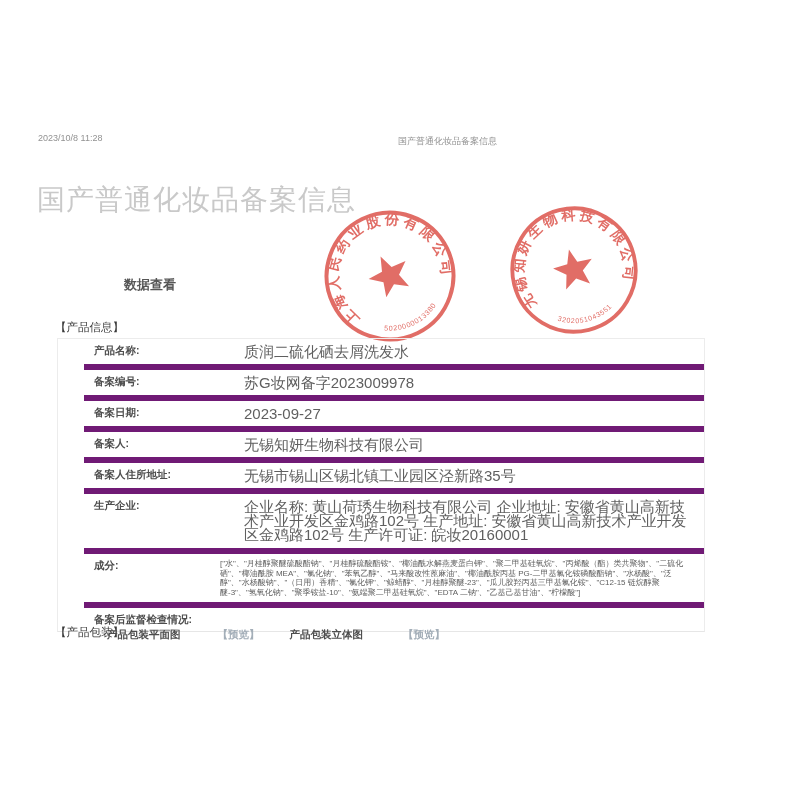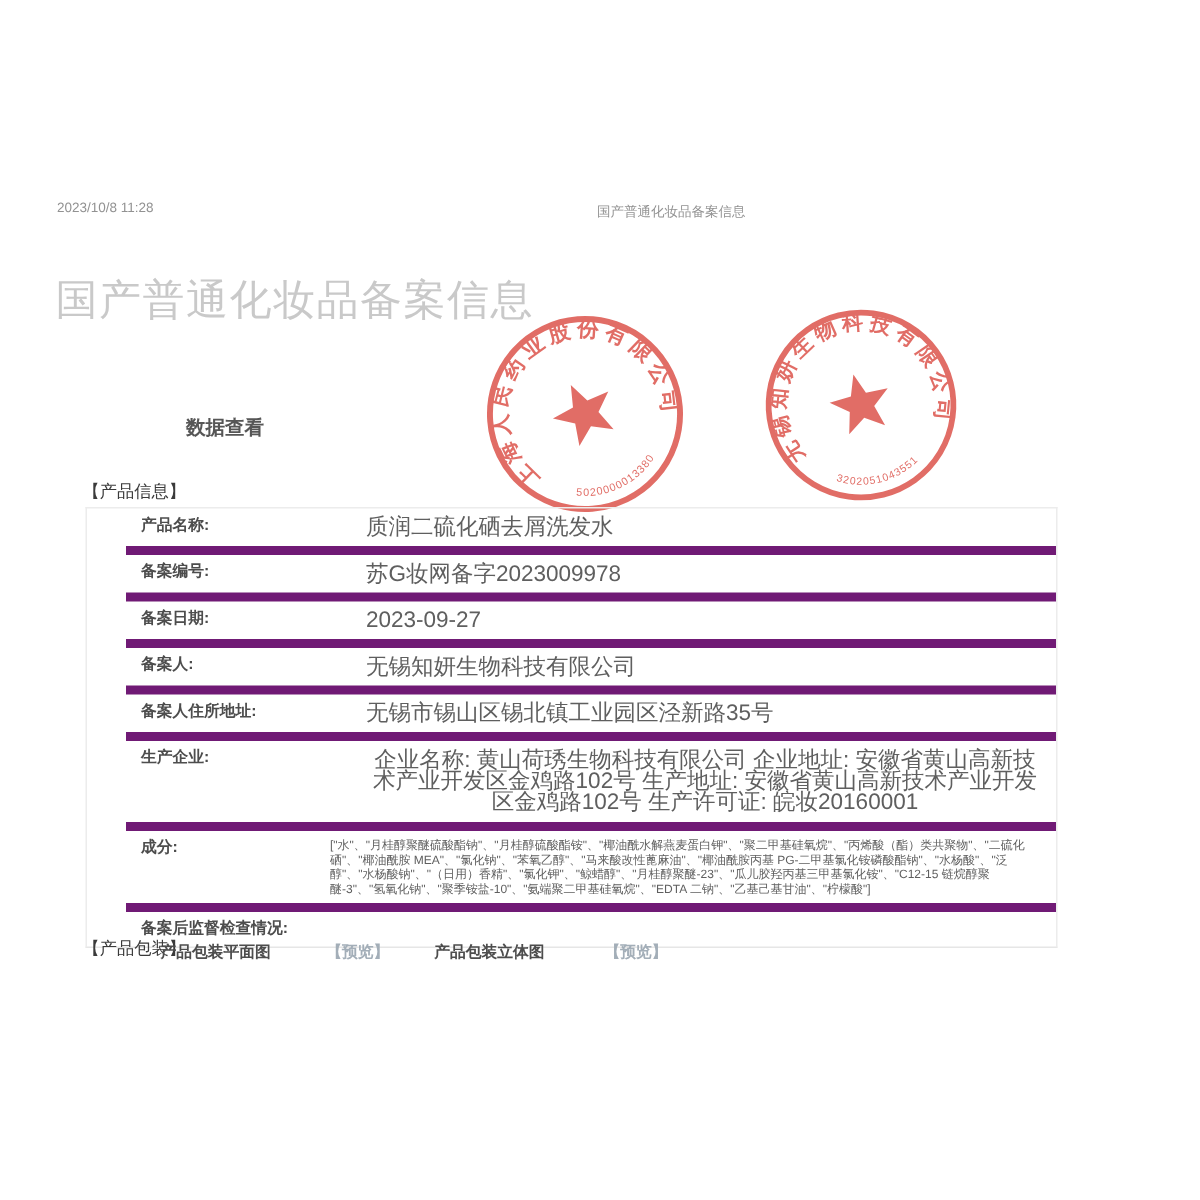--- a/index.html
+++ b/index.html
@@ -51,21 +51,21 @@
     width:160px; min-width:160px; padding:6px 4px 6px 10px;
     font-size:10.5px; font-weight:bold; color:#4d4d4d; line-height:11px;
   }
   .info-value {
     flex:1; padding:6px 8px 6px 0;
     font-size:15px; color:#5f5f5f; line-height:13px;
   }
   .row-ingredients .info-value {
     margin-left:-24px; font-size:8px; line-height:9.5px; padding-top:5px; padding-bottom:5px;
   }
-  .row-producer .info-value { line-height:14px;text-align:center; }
+  .row-producer .info-value { line-height:14px; }
 
   
   .packaging-links { position:absolute; left:107px; top:628px; display:flex; gap:30px; }
   .pkg-link { font-size:10.5px; color:#4d4d4d; font-weight:bold; }
   .pkg-preview { color:#a3aeb8; font-weight:bold; cursor:pointer;padding-left:37px; }
 </style>
 </head>
 <body>
 
 <div class="page">

